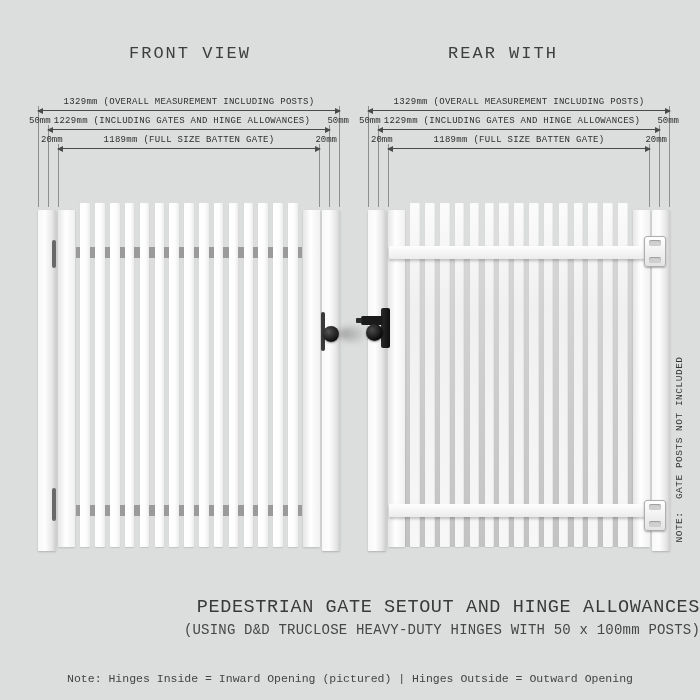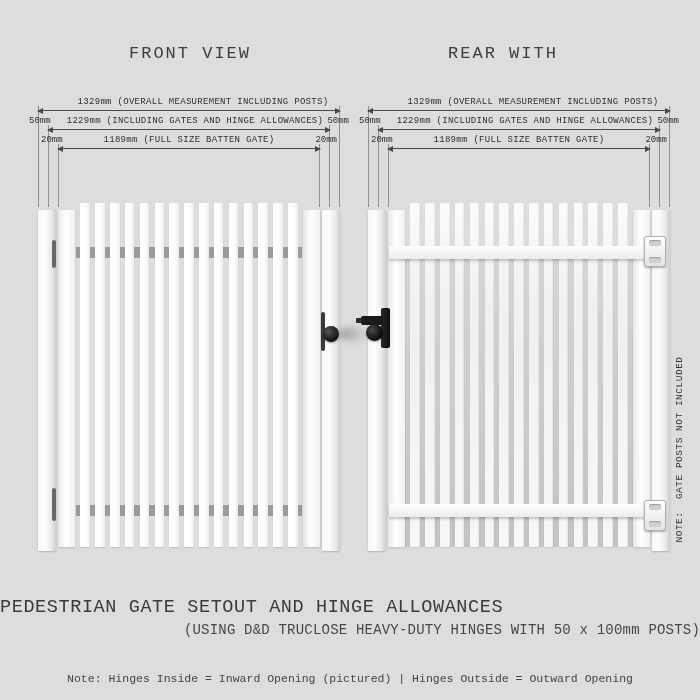--- a/index.html
+++ b/index.html
@@ -18,22 +18,22 @@
   .dim-line{position:absolute;height:1px;background:#4a4a4a;}
   .dim-line::before{content:'';position:absolute;left:-1px;top:-2.5px;width:0;height:0;
     border-top:3px solid transparent;border-bottom:3px solid transparent;border-right:6px solid #4a4a4a;}
   .dim-line::after{content:'';position:absolute;right:-1px;top:-2.5px;width:0;height:0;
     border-top:3px solid transparent;border-bottom:3px solid transparent;border-left:6px solid #4a4a4a;}
   .dl1{top:110px;left:0;width:302px}
   .dl2{top:129px;left:10px;width:282px}
   .dl3{top:148px;left:20px;width:262px}
   .dim-label{position:absolute;font-size:9px;letter-spacing:0.3px;color:#2e2e2e;
              text-align:center;white-space:nowrap;}
-  .t1{top:97px;left:14px;width:302px}
-  .t2{top:116px;left:16px;width:282px}
+  .t1{top:97px;left:0;width:302px}
+  .t2{top:116px;left:3px;width:282px}
   .t3{top:135px;left:20px;width:262px}
   .offset-label{position:absolute;font-size:9px;color:#2e2e2e;white-space:nowrap;}
   .o2l{top:116px;left:-9px}
   .o2r{top:116px;right:-9px}
   .o3l{top:135px;left:3px}
   .o3r{top:135px;right:3px}
   .ext{position:absolute;width:1px;background:#8f8f8f;}
   .e1l{left:0;top:106px;height:101px}
   .e2l{left:10px;top:125px;height:82px}
   .e3l{left:20px;top:144px;height:63px}
@@ -96,21 +96,21 @@
   .latch-rear-tip{position:absolute;left:-12px;top:318px;width:6px;height:5px;
                   background:#2a2a2a;border-radius:1px;}
   .latch-rear-knob{position:absolute;left:-2px;top:324px;width:17px;height:17px;border-radius:50%;
                    background:radial-gradient(circle at 35% 35%,#4a4a4a,#0a0a0a 70%);
                    box-shadow:0 1px 2px rgba(0,0,0,.4);}
   
   .side-note{position:absolute;left:590px;top:446px;width:180px;height:13px;
              transform:rotate(-90deg);text-align:center;font-size:9.5px;letter-spacing:0.5px;
              color:#333;white-space:pre;}
   
-  .footer-title{position:absolute;top:597px;left:0;width:700px;text-align:left;
+  .footer-title{position:absolute;top:597px;left:0;width:700px;text-align:right;
                 font-size:18.5px;letter-spacing:0.6px;color:#3a3a3a;font-weight:500;}
   .footer-sub{position:absolute;top:622px;left:0;width:700px;text-align:right;
               font-size:14px;letter-spacing:0.2px;color:#474747;}
   .footer-note{position:absolute;top:672px;left:0;width:700px;text-align:center;
                font-size:11.5px;color:#454545;}
 </style>
 </head>
 <body>
 
 <div class="canvas">

